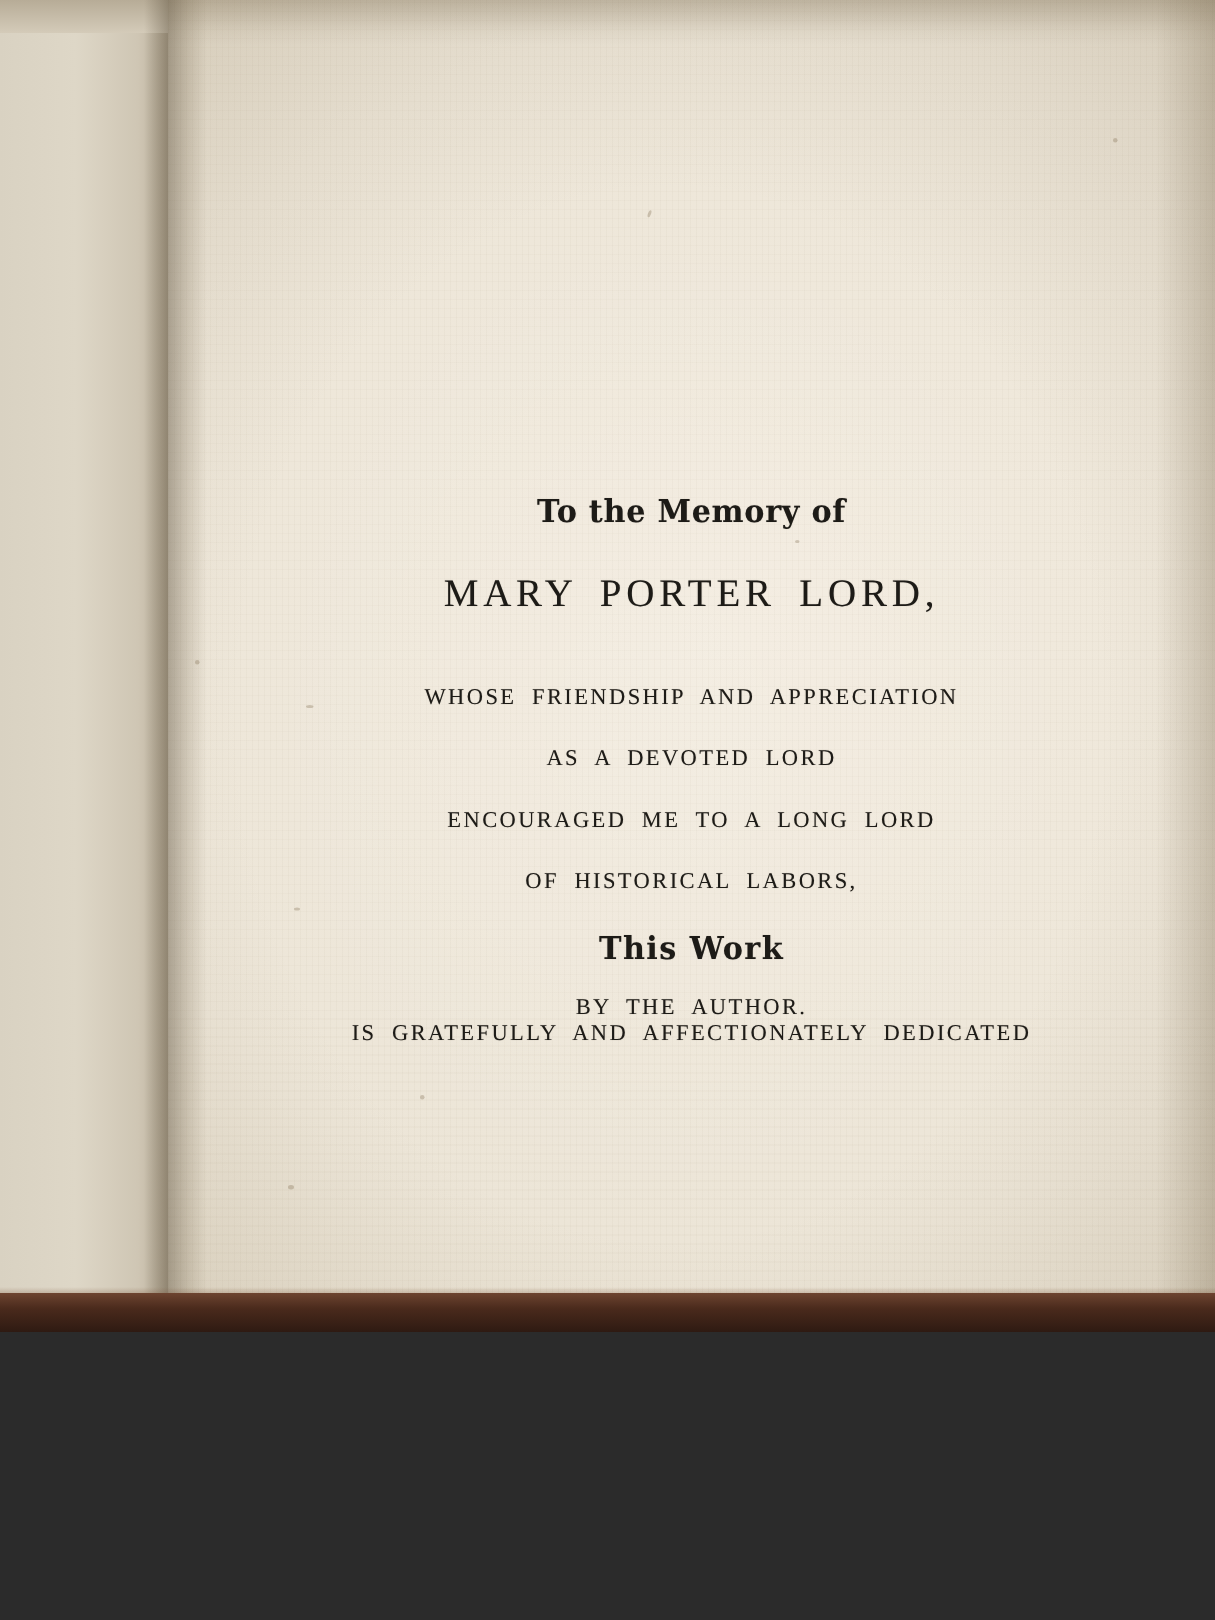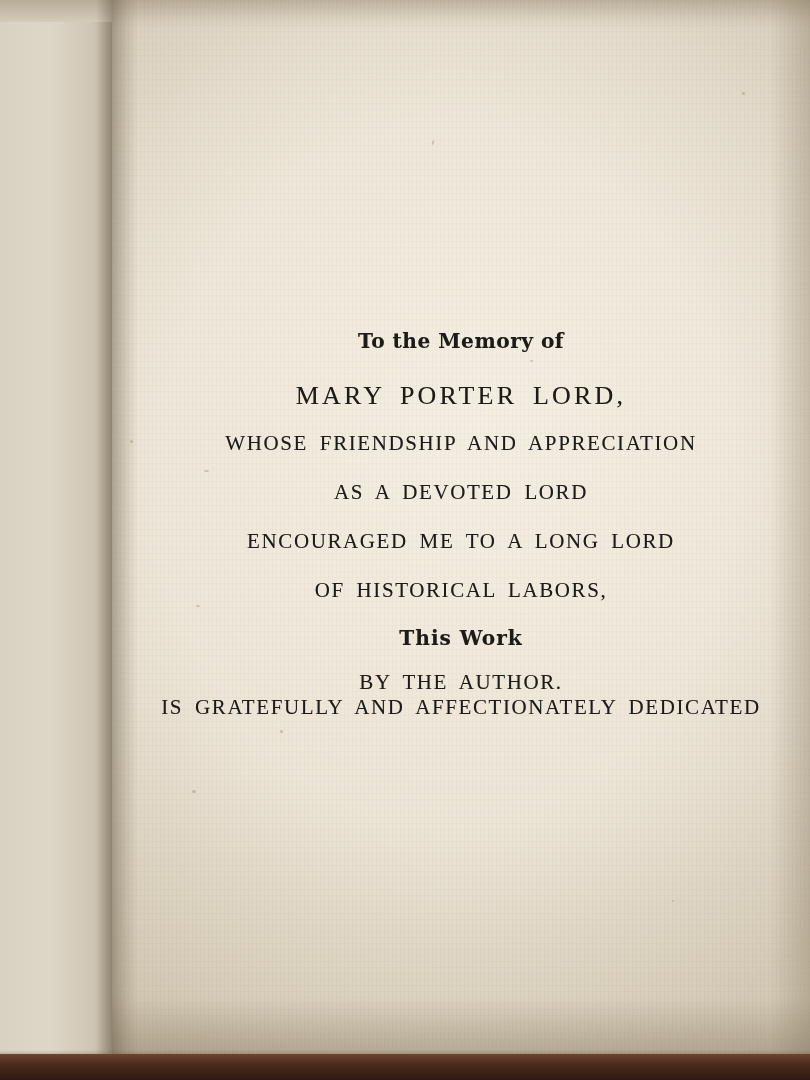--- a/index.html
+++ b/index.html
@@ -10,21 +10,21 @@
   body {
     width: 810px;
     height: 1080px;
     overflow: hidden;
     font-family: "Liberation Serif", serif;
   }
 
   .photo {
     position: relative;
     width: 810px;
-    height: 1080px;
+    height: 888px;
     background: #ec4899;
     overflow: hidden;
   }
 
   
   .desk-edge {
     position: absolute;
     left: 0;
     right: 0;
     bottom: 0;
@@ -167,26 +167,26 @@
     font-size: 21px;
     line-height: 1;
     margin-bottom: 30px;
     letter-spacing: 0.5px;
   }
 
   .l-name {
     font-size: 26px;
     letter-spacing: 3.2px;
     word-spacing: 6px;
-    margin-bottom: 20px;
+    margin-bottom: 46px;
     font-family: "Liberation Serif", serif;
   }
 
   .l-caps {
-    font-size: 21px;
+    font-size: 15px;
     letter-spacing: 1.6px;
     word-spacing: 5px;
     margin-bottom: 24px;
     font-family: "Liberation Serif", serif;
   }
 
   .l-work {
     font-size: 21px;
     line-height: 1;
     margin-top: 6px;

